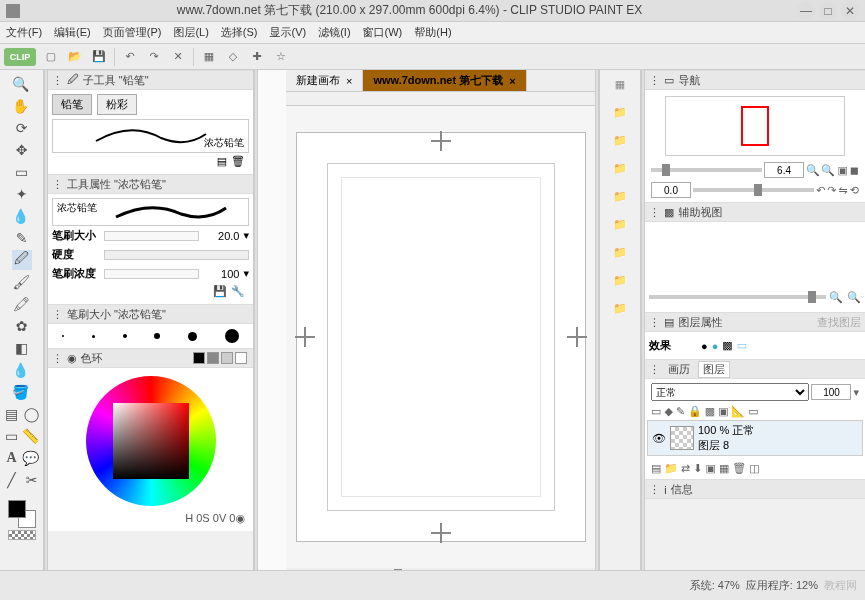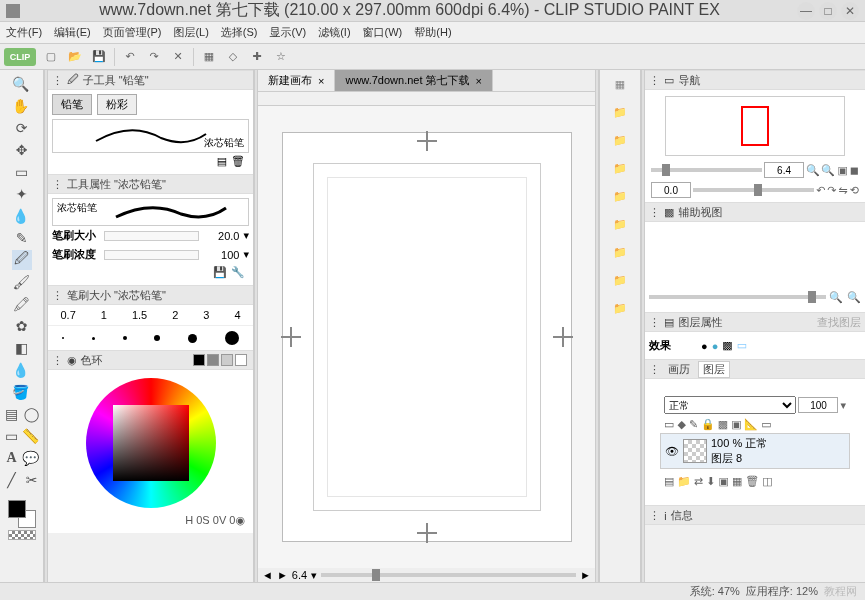--- a/index.html
+++ b/index.html
@@ -1,19 +1,19 @@
 <!DOCTYPE html>
 <html><head>
 <meta charset="utf-8">
 <style>
 * { box-sizing: border-box; margin: 0; padding: 0; font-family: "Microsoft YaHei", sans-serif; font-size: 11px; }
 body { background: #f5f5f5; width: 865px; height: 600px; overflow: hidden; position: relative; }
 .titlebar { height: 22px; background: #e0e0e0; display: flex; align-items: center; padding: 0 6px; border-bottom: 1px solid #ccc; }
 .titlebar .app-icon { width: 14px; height: 14px; background: #888; margin-right: 6px; }
-.titlebar .title { flex: 1; text-align: center; color: #444; font-size: 16px; }
+.titlebar .title { flex: 1; text-align: center; color: #444; font-size: 12px; }
 .titlebar .winbtn { width: 18px; height: 18px; border-radius: 50%; background: #ddd; margin-left: 4px; display: flex; align-items: center; justify-content: center; font-size: 12px; color: #666; }
 .menubar { height: 22px; background: #f0f0f0; display: flex; align-items: center; padding: 0 6px; border-bottom: 1px solid #ccc; gap: 12px; }
 .menubar span { color: #333; cursor: default; }
 .toolbar-top { height: 26px; background: #ececec; display: flex; align-items: center; padding: 0 4px; border-bottom: 1px solid #ccc; gap: 6px; }
 .toolbar-top .icon { width: 18px; height: 18px; display: inline-flex; align-items: center; justify-content: center; color: #666; }
 .toolbar-top .sep { width: 1px; height: 18px; background: #ccc; }
 .main { display: flex; height: 512px; }
 .leftcol { width: 44px; background: #f0f0f0; border-right: 1px solid #ccc; display: flex; flex-direction: column; align-items: center; padding-top: 4px; gap: 2px; }
 .toolbtn { width: 20px; height: 20px; display: flex; align-items: center; justify-content: center; font-size: 14px; color: #555; }
 .toolpair { display: flex; gap: 2px; }
@@ -33,24 +33,24 @@
 .sizes-row { display: flex; justify-content: space-around; padding: 4px 0; border-bottom: 1px solid #eee; }
 .dots-row { display: flex; justify-content: space-around; align-items: center; height: 24px; }
 .dot { border-radius: 50%; background: #000; }
 .color-wheel { width: 130px; height: 130px; margin: 4px auto; position: relative; }
 .color-wheel .ring { width: 130px; height: 130px; border-radius: 50%; background: conic-gradient(red,yellow,lime,cyan,blue,magenta,red); display: flex; align-items: center; justify-content: center; }
 .color-wheel .square { width: 76px; height: 76px; background: linear-gradient(to right,#fff,#f00); position: relative; }
 .color-wheel .square::after { content:""; position:absolute; inset:0; background: linear-gradient(to top,#000,transparent); }
 .color-codes { display: flex; justify-content: flex-end; font-size: 9px; color: #555; padding: 2px 4px; }
 .swatches { display: flex; gap: 2px; padding: 2px; }
 .swatch { width: 12px; height: 12px; border: 1px solid #999; }
-.canvas-area { flex: 1; background: #fafafa; display: flex; flex-direction: column; }
+.canvas-area { flex: 1; background: #fafafa; display: flex; flex-direction: column; padding-left: 28px; }
 .doc-tabs { height: 22px; background: #eee; display: flex; border-bottom: 1px solid #ccc; }
 .doc-tab { padding: 3px 10px; border-right: 1px solid #ccc; font-size: 11px; display: flex; align-items: center; gap: 6px; }
-.doc-tab.active { background: #a3a3a3; }
+.doc-tab.active { background: #a16207; font-weight: bold; }
 .canvas-wrap { flex: 1; position: relative; display: flex; align-items: center; justify-content: center; background: #f5f5f5; }
 .canvas-page { width: 290px; height: 410px; background: #fff; border: 1px solid #bbb; position: relative; }
 .canvas-page .inner { position: absolute; inset: 30px; border: 1px solid #ccc; }
 .canvas-page .inner2 { position: absolute; inset: 44px; border: 1px solid #e5e5e5; }
 .cross { position: absolute; width: 20px; height: 20px; }
 .cross::before, .cross::after { content:""; position:absolute; background:#888; }
 .cross::before { left:9px; top:0; width:2px; height:20px; }
 .cross::after { top:9px; left:0; height:2px; width:20px; }
 .ruler { background: #f0f0f0; }
 .ruler.h { height: 14px; border-bottom:1px solid #ccc; }
@@ -58,21 +58,21 @@
 .scrollbar.h { height: 14px; display:flex; align-items:center; padding:0 4px; gap:4px; }
 .rcol-strip { width: 42px; background: #f0f0f0; border-left: 1px solid #ccc; border-right: 1px solid #ccc; display:flex; flex-direction:column; align-items:center; padding-top:4px; gap:8px; }
 .rcol-strip .ic { width:20px; height:20px; display:flex; align-items:center; justify-content:center; color:#888; }
 .rightcol { width: 220px; background: #f0f0f0; display: flex; flex-direction: column; overflow:hidden; }
 .nav-thumb { width: 180px; height: 60px; background:#fff; border:1px solid #ccc; margin:4px auto; display:flex; align-items:center; justify-content:center; }
 .nav-thumb .rect { width: 28px; height: 40px; border: 2px solid red; }
 .mini-icons { display:flex; gap:2px; padding:2px 4px; font-size:12px; color:#666; align-items:center; }
 .layer-row { display:flex; align-items:center; padding:2px 4px; gap:4px; background:#e8f0f8; border:1px solid #ccc; }
 .layer-thumb { width:24px; height:24px; background: repeating-conic-gradient(#ccc 0 25%,#fff 0 50%) 0 0/8px 8px; border:1px solid #999; }
 .prop-input { width: 40px; height:16px; border:1px solid #aaa; text-align:center; font-size:10px; }
-.statusbar { height: 18px; background:#e8e8e8; border-top:1px solid #ccc; display:flex; align-items:center; justify-content:flex-end; padding:0 8px; gap:6px; font-size:10px; color:#555; position:absolute; bottom:0; left:0; right:0; }
+.statusbar { height: 30px; background:#e8e8e8; border-top:1px solid #ccc; display:flex; align-items:center; justify-content:flex-end; padding:0 8px; gap:6px; font-size:10px; color:#555; position:absolute; bottom:0; left:0; right:0; }
 .grip { width:4px; background:#e0e0e0; border-left:1px solid #ccc; border-right:1px solid #ccc; }
 .little-icons { display:flex; gap:4px; padding:2px 4px; }
 .slider-track { flex:1; height:4px; background:#ccc; position:relative; }
 .slider-track .thumb { position:absolute; width:8px; height:12px; background:#888; top:-4px; }
 </style>
 </head>
 <body>
 
 <div class="titlebar">
   <div class="app-icon"></div>
@@ -186,44 +186,40 @@
             <path d="M5 15 Q 40 -2 70 12 Q 95 20 115 6" stroke="#000" fill="none" stroke-width="3"></path>
           </svg>
       </div>
       <div class="prop-row">
         <span class="name">笔刷大小</span>
         <div class="bar"></div>
         <span class="val">20.0</span>
         <span>▾</span>
       </div>
       <div class="prop-row">
+        <span class="name">硬度</span>
+        <div class="bar" style="background:linear-gradient(#eee,#eee);"></div>
+      </div>
+      <div class="prop-row">
         <span class="name">笔刷浓度</span>
         <div class="bar"></div>
         <span class="val">100</span>
         <span>▾</span>
       </div>
       <div class="little-icons" style="justify-content:flex-end;">
         <span>💾</span>
         <span>🔧</span>
       </div>
     </div>
 
     <div class="panel-head">
       <span>⋮</span>
       <span>笔刷大小 "浓芯铅笔"</span>
     </div>
     <div class="panel-body" style="padding:0;">
-      <div class="sizes-row">
-        <span>0.7</span>
-        <span>1</span>
-        <span>1.5</span>
-        <span>2</span>
-        <span>3</span>
-        <span>4</span>
-      </div>
       <div class="dots-row">
         <div class="dot" style="width:2px;height:2px;"></div>
         <div class="dot" style="width:3px;height:3px;"></div>
         <div class="dot" style="width:4px;height:4px;"></div>
         <div class="dot" style="width:6px;height:6px;"></div>
         <div class="dot" style="width:9px;height:9px;"></div>
         <div class="dot" style="width:14px;height:14px;"></div>
       </div>
     </div>
 
@@ -367,21 +363,21 @@
         <span>▩</span>
         <span style="color:#8cf;">▭</span>
       </div>
     </div>
 
     <div class="panel-head">
       <span>⋮</span>
       <span style="padding:0 4px;">画历</span>
       <span style="background:#fff;padding:0 4px;border:1px solid #ccc;">图层</span>
     </div>
-    <div class="panel-body" style="padding:15px;">
+    <div class="panel-body" style="padding:2px;">
       <div class="mini-icons">
         <select style="flex:1;height:18px;font-size:10px;">
           <option>正常</option>
         </select>
         <input class="prop-input" value="100" style="">
         <span>▾</span>
       </div>
       <div class="mini-icons" style="gap:3px;">
         <span>▭</span>
         <span>◆</span>

